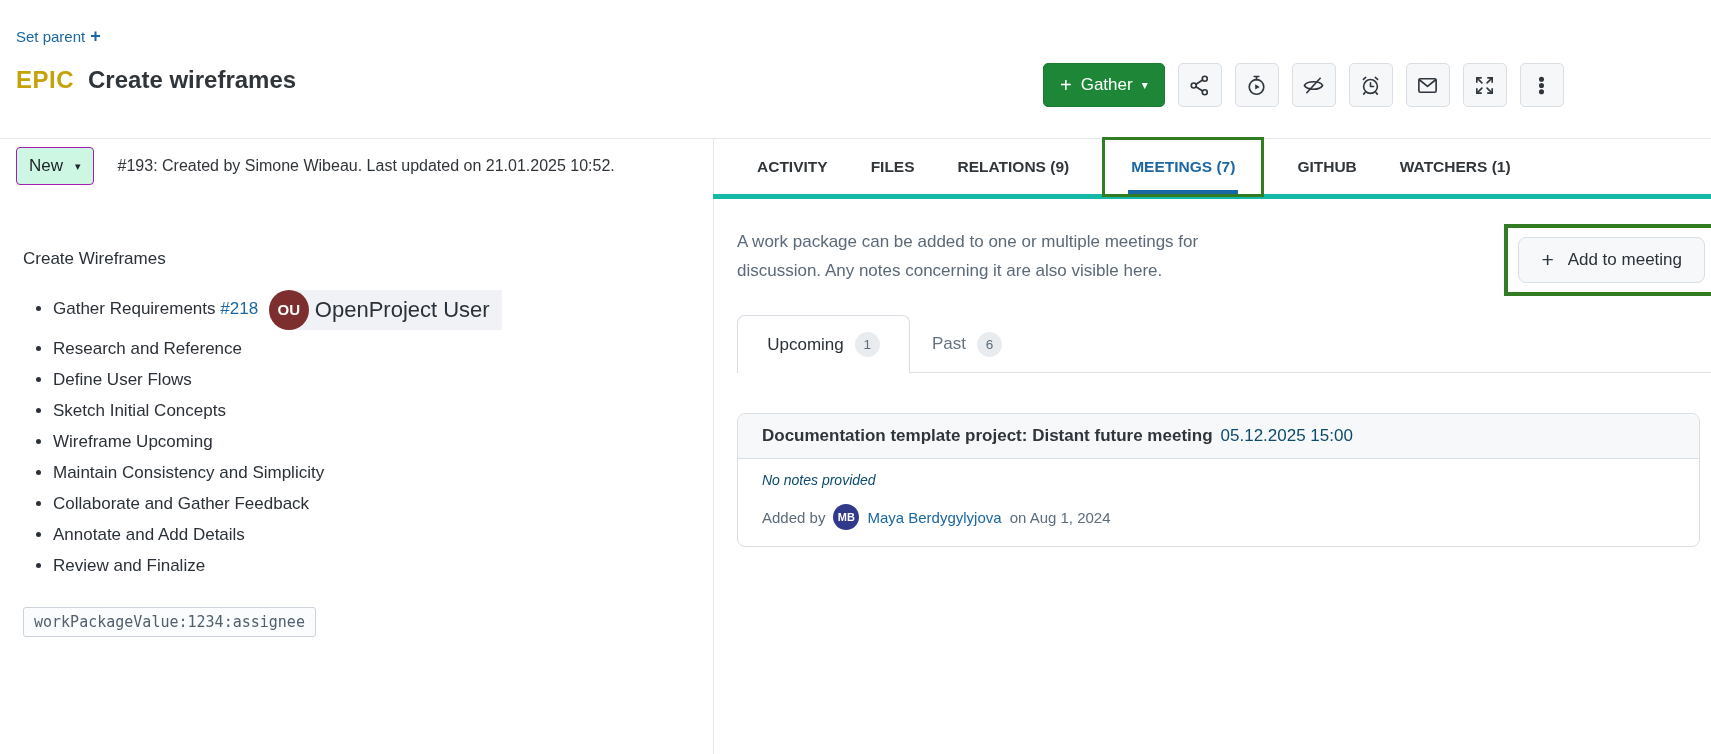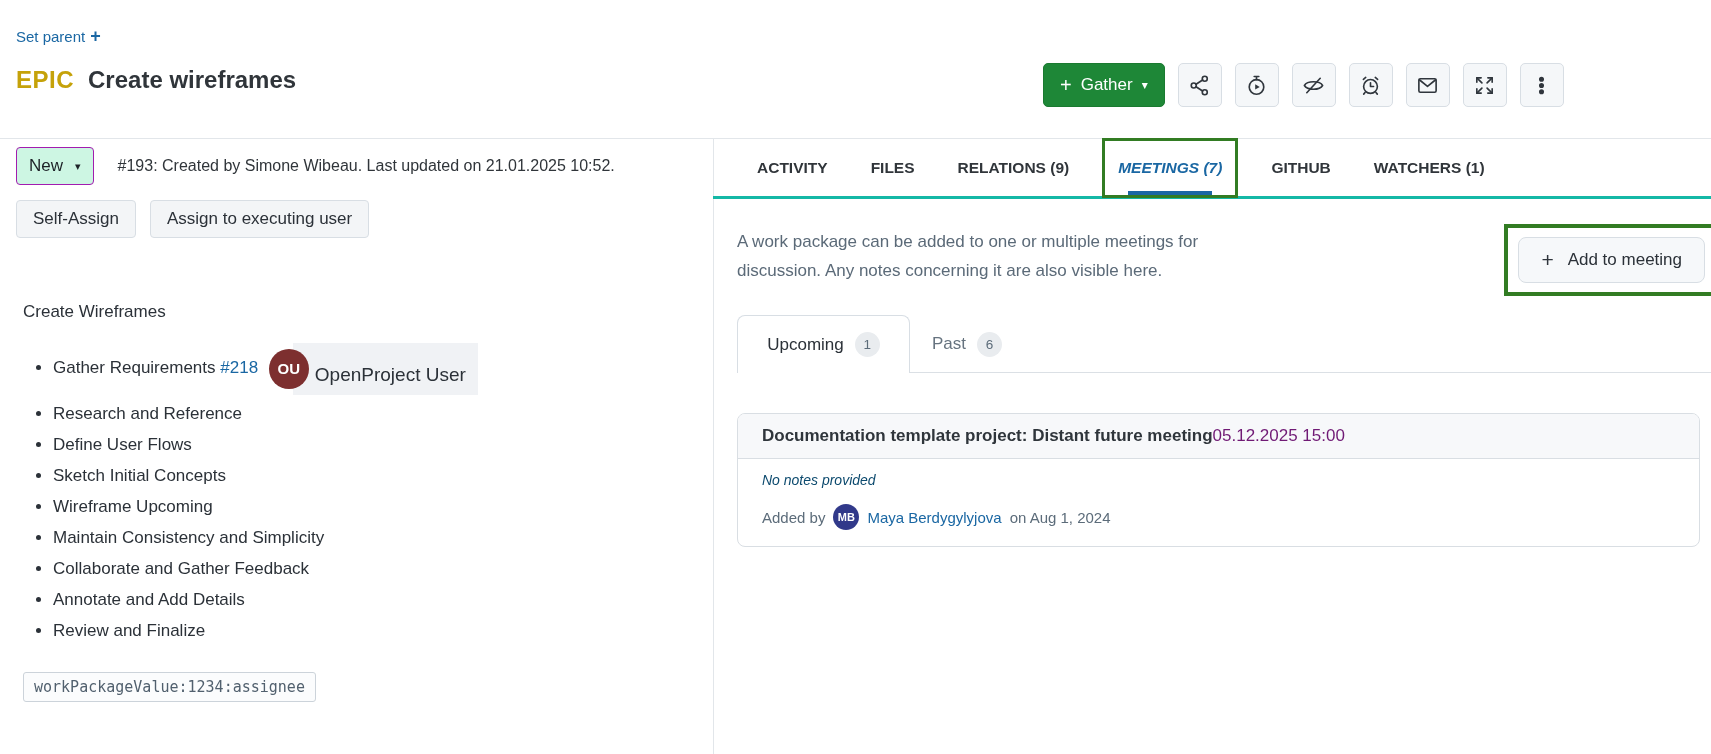--- a/index.html
+++ b/index.html
@@ -52,38 +52,38 @@
   .desc-heading { margin:64px 0 0 23px; font-size:17px; color:#2b3138; }
   .desc-list { margin:21px 0 0 23px; padding-left:30px; list-style:disc; }
   .desc-list li { font-size:17px; color:#2b3138; margin-bottom:7px; line-height:24px; }
   .wp-link { color:#1a67a3; cursor:pointer; }
   .mention { display:inline-flex; align-items:center; margin-left:6px; vertical-align:middle; }
   .avatar-ou {
     position:relative; z-index:1; width:40px; height:40px; border-radius:50%;
     background:#7d2f2f; color:#fff; font-size:15px; font-weight:bold;
     display:flex; align-items:center; justify-content:center;
   }
-  .mention-name { background:#f0f2f5; padding:20px 12px 8px 22px; margin-left:-16px; font-size:19px; color:#2b3138; }
+  .mention-name { background:#f0f2f5; padding:8px 12px 8px 22px; margin-left:-16px; font-size:22px; color:#2b3138; }
   .code-chip {
     display:inline-block; margin:22px 0 16px 23px; padding:5px 10px;
     background:#fbfcfd; border:1px solid #ccd3da; border-radius:3px;
     font-family:"DejaVu Sans Mono", monospace; font-size:15px; color:#51606e;
   }
 
   
   .right-panel { position:absolute; left:713px; top:139px; width:998px; height:615px; }
   .tabs-row {
     position:absolute; top:0; left:0; right:0; height:60px;
     display:flex; align-items:center; gap:43px; padding-left:44px;
-    border-bottom:3px solid #14b8a6; font-size:15.5px; font-weight:bold; color:#30353a;
+    border-bottom:5px solid #14b8a6; font-size:15.5px; font-weight:bold; color:#30353a;
   }
   .tab { cursor:pointer; white-space:nowrap; }
   .tab.active {
     color:#1a67a3; height:60px; display:flex; align-items:center;
-    border:3px solid #327c23; padding:0 13px; position:relative; margin:0 -10px;font-style:italic;
+    border:3px solid #327c23; padding:0 26px; position:relative; margin:0 -10px;
   }
   .tab.active::after {
     content:""; position:absolute; left:23px; right:23px; bottom:0; height:4px; background:#1a67a3;
   }
   .intro { position:absolute; top:88px; left:24px; width:525px; font-size:17px; line-height:29px; color:#5b6a78; }
   .add-wrap { position:absolute; top:85px; right:-8px; border:4px solid #327c23; padding:9px 10px; }
   .btn-add {
     display:flex; align-items:center; gap:14px; height:46px; padding:0 22px;
     background:#f6f8fa; border:1px solid #d8dee4; border-radius:8px;
     font-size:17px; color:#2b3138; cursor:pointer; white-space:nowrap;
@@ -107,24 +107,24 @@
     background:#e9ecef; color:#5c6c7a; font-size:13.5px;
     display:flex; align-items:center; justify-content:center;
   }
 
   .meeting-card {
     position:absolute; top:274px; left:24px; width:963px;
     border:1px solid #d9dee3; border-radius:8px; background:#fff; overflow:hidden;
   }
   .card-header {
     height:45px; background:#f7f8fa; border-bottom:1px solid #d9dee3;
-    display:flex; align-items:center; padding:0 24px; font-size:17px;
+    display:flex; align-items:center; gap:8px; padding:0 24px; font-size:17px;
   }
   .card-title { font-weight:bold; color:#2f353b; cursor:pointer; }
-  .card-datetime { color:#701a75; }
+  .card-datetime { color:#0c4a6e; }
   .card-notes { padding:13px 24px 8px 24px; font-size:14px; color:#0c4a6e;font-style:italic; }
   .card-footer { display:flex; align-items:center; gap:8px; padding:8px 24px 16px 24px; font-size:15px; color:#5c6c7a; }
   .avatar-mb {
     width:26px; height:26px; border-radius:50%; background:#31398a; color:#fff;
     font-size:11px; font-weight:bold; display:flex; align-items:center; justify-content:center;
   }
   .user-link { color:#1a67a3; cursor:pointer; }
 </style>
 </head>
 <body>
@@ -224,24 +224,20 @@
 
 <div class="left-panel">
   <div class="status-row">
     <button class="btn-status">
       <span>New</span>
       <span class="caret">▾</span>
     </button>
     <span class="meta-text">#193: Created by Simone Wibeau. Last updated on 21.01.2025 10:52.</span>
   </div>
 
-  <div class="assign-row">
-    <button class="btn-light">Self-Assign</button>
-    <button class="btn-light">Assign to executing user</button>
-  </div>
 
   <div class="desc-heading">Create Wireframes</div>
 
   <ul class="desc-list">
     <li>
       <span>Gather Requirements</span>
       <span class="wp-link">#218</span>
       <span class="mention">
         <span class="avatar-ou">OU</span>
         <span class="mention-name">OpenProject User</span>

